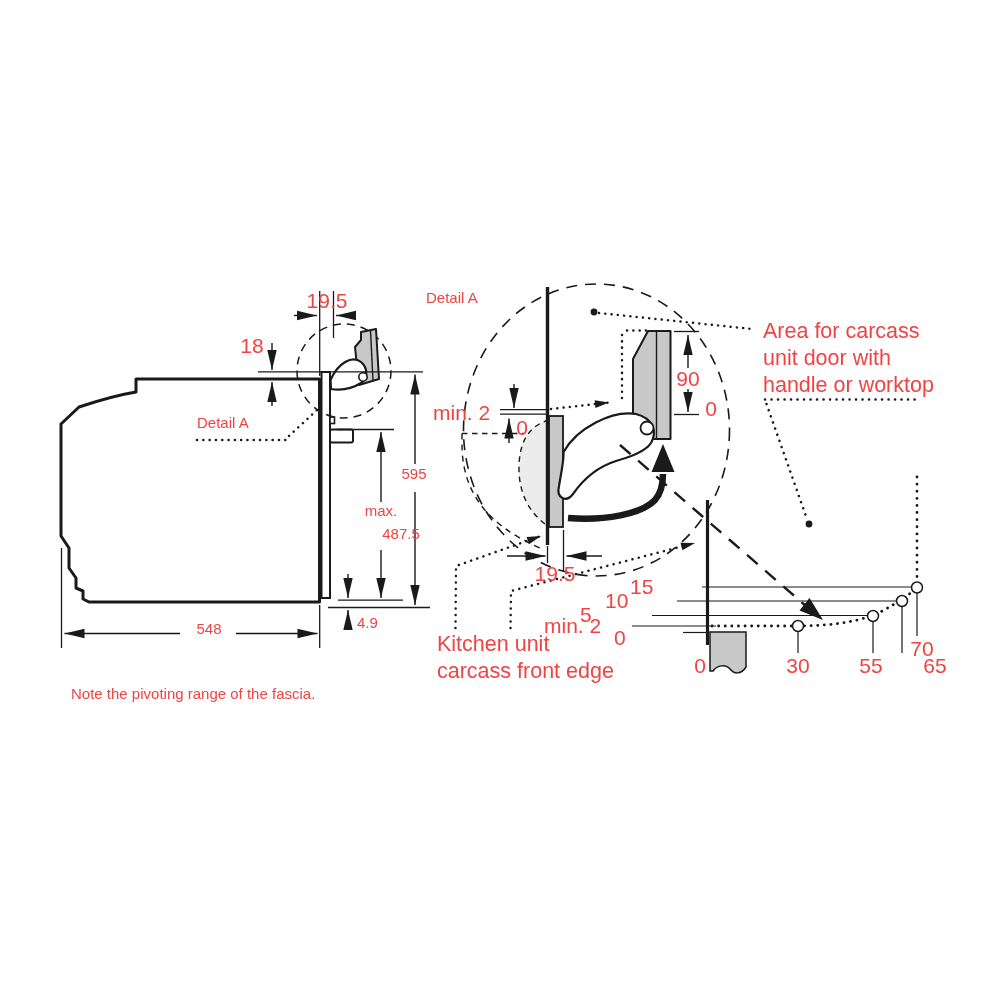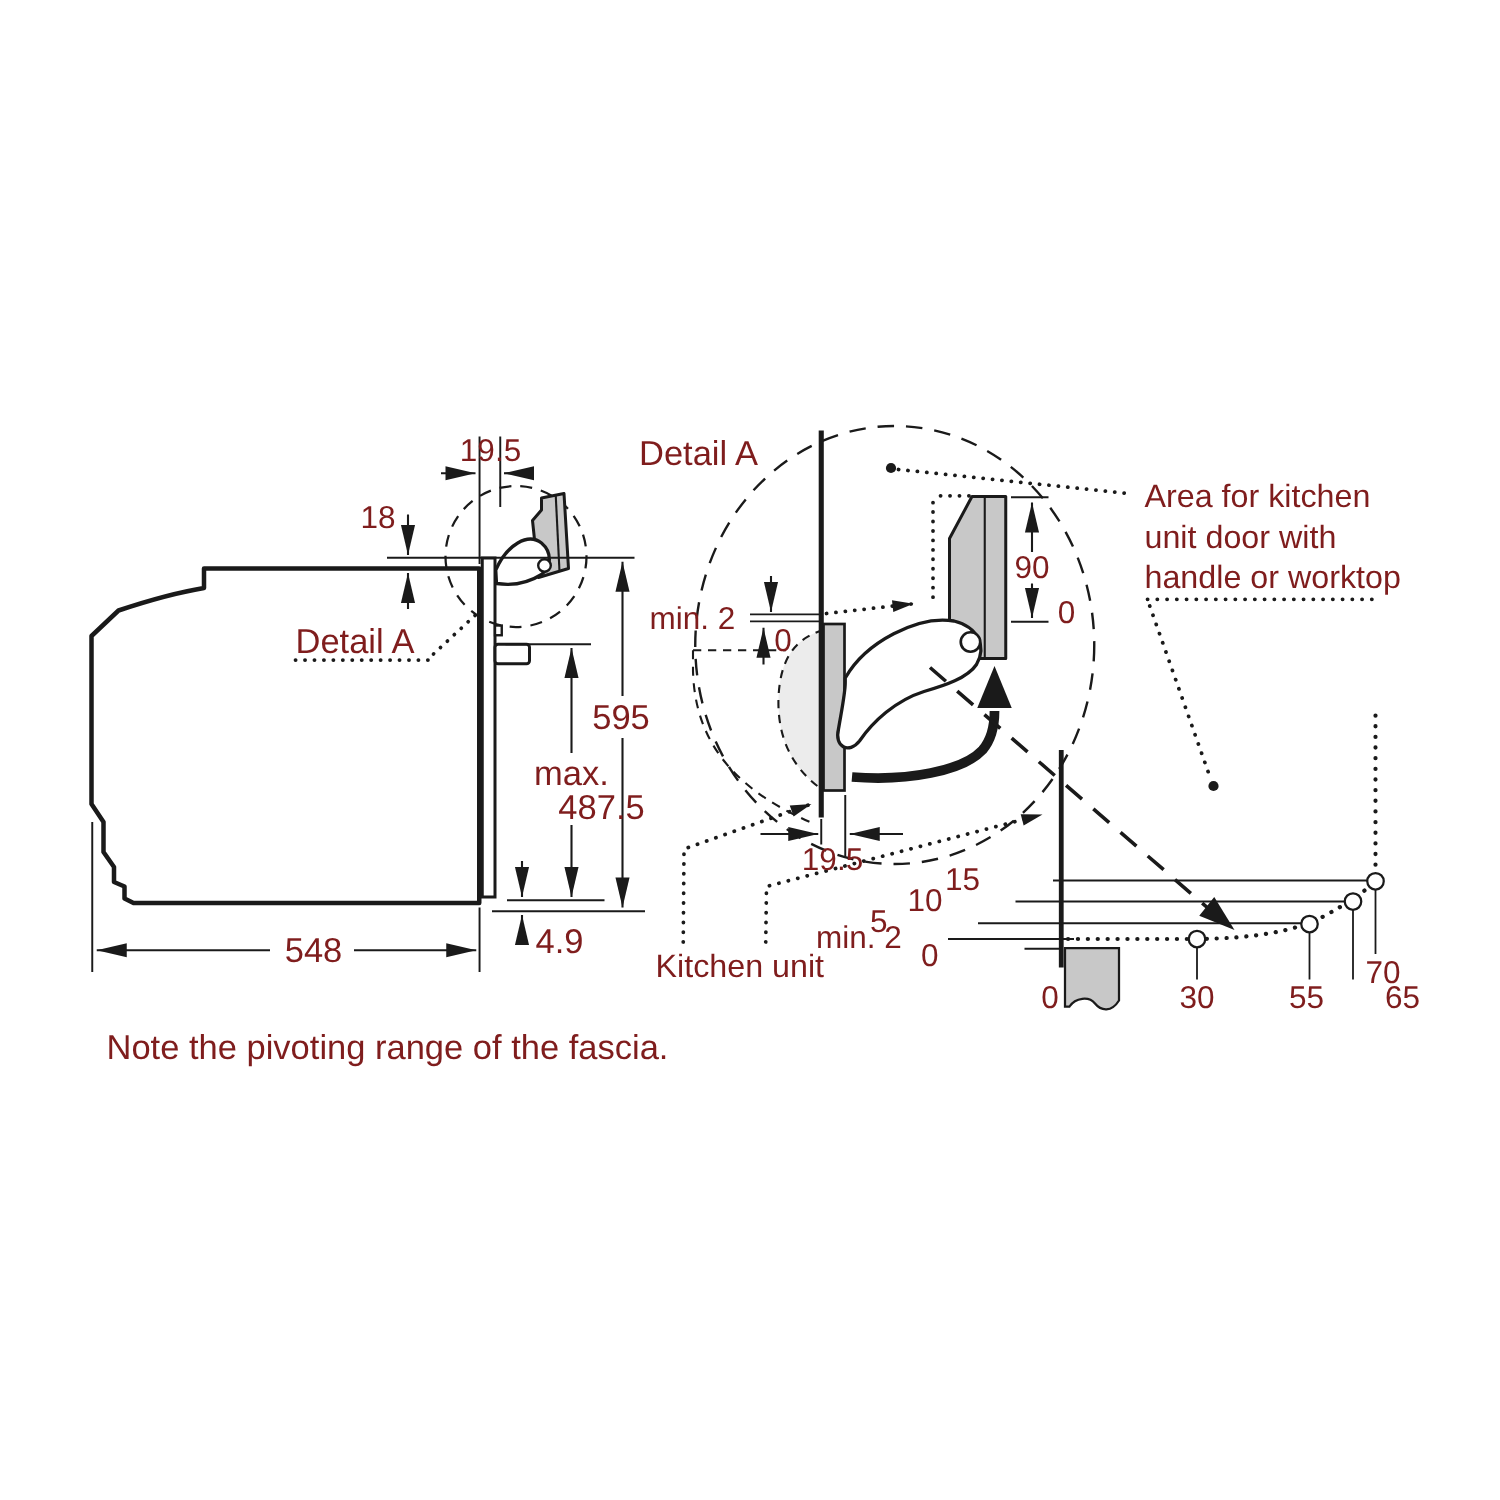--- a/index.html
+++ b/index.html
@@ -1,22 +1,22 @@
 <!DOCTYPE html>
 <html><head>
 <meta charset="utf-8">
 <style>
   html,body{margin:0;padding:0;background:#fff;}
   .canvas{position:relative;width:1000px;height:1000px;background:#fff;overflow:hidden;
           font-family:"Liberation Sans", sans-serif;color:#1a1a1a;}
   .canvas svg{position:absolute;left:0;top:0;}
-  .lbl{position:absolute;white-space:nowrap;line-height:1.12;font-size:21px;color:#7f1d1d;}
+  .lbl{position:absolute;white-space:nowrap;line-height:1.12;font-size:21px;color:#ef4444;}
   .c{text-align:center;}
   .r{}
-  .f23{font-size:23px;}
+  .f23{font-size:15px;}
   .f215{font-size:21.5px;}
 </style>
 </head>
 <body>
 
 <div class="canvas">
 
 <svg width="1000" height="1000" viewBox="0 0 1000 1000">
   <defs>
     <marker id="arr" markerUnits="userSpaceOnUse" markerWidth="21" markerHeight="11" viewBox="0 0 21 11" refX="20.5" refY="5.5" orient="auto">
@@ -192,24 +192,25 @@
 <div class="lbl f23 c" style="left:183px;top:621px;width:52px;background:#fff;">548</div>
 <div class="lbl f23" style="left:71px;top:686px;">Note the pivoting range of the fascia.</div>
 
 <div class="lbl f23" style="left:426px;top:290px;">Detail A</div>
 <div class="lbl r" style="left:433px;top:401px;width:70px;">min. 2</div>
 <div class="lbl c" style="left:512px;top:416px;width:20px;">0</div>
 <div class="lbl c" style="left:675px;top:367px;width:26px;">90</div>
 <div class="lbl c" style="left:701px;top:397px;width:20px;">0</div>
 <div class="lbl c" style="left:530px;top:562px;width:50px;">19.5</div>
 
-<div class="lbl f215" style="left:763px;top:319px;">Area for kitchen</div>
+<div class="lbl f215" style="left:763px;top:319px;">Area for carcass</div>
 <div class="lbl f215" style="left:763px;top:346px;">unit door with</div>
 <div class="lbl f215" style="left:763px;top:373px;">handle or worktop</div>
 <div class="lbl f215" style="left:437px;top:632px;">Kitchen unit</div>
+<div class="lbl f215" style="left:437px;top:659px;">carcass front edge</div>
 
 <div class="lbl r" style="left:630px;top:575px;width:70px;">15</div>
 <div class="lbl r" style="left:605px;top:589px;width:70px;">10</div>
 <div class="lbl r" style="left:580px;top:603px;width:70px;">5</div>
 <div class="lbl r" style="left:544px;top:614px;width:86px;">min. 2</div>
 <div class="lbl r" style="left:614px;top:626px;width:70px;">0</div>
 
 <div class="lbl c" style="left:686px;top:654px;width:28px;">0</div>
 <div class="lbl c" style="left:777px;top:654px;width:42px;">30</div>
 <div class="lbl c" style="left:853px;top:654px;width:36px;">55</div>

